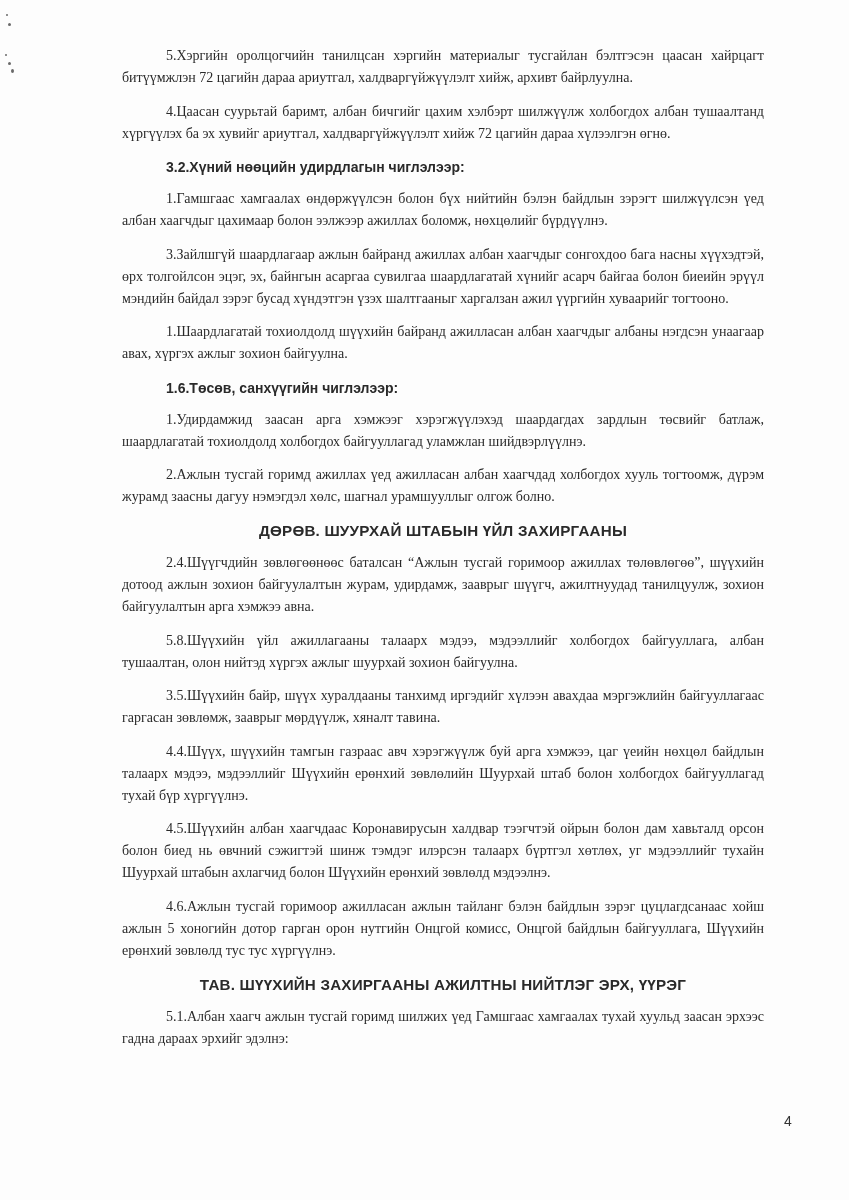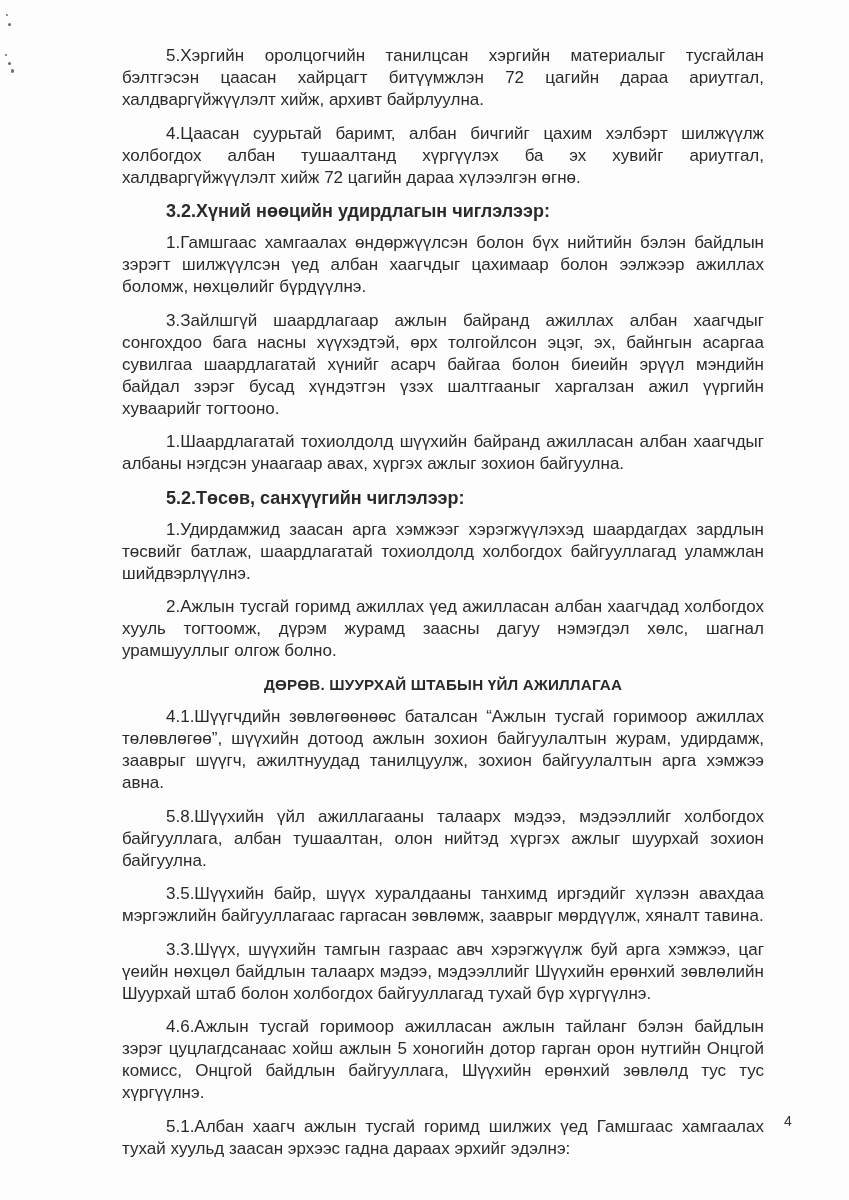--- a/index.html
+++ b/index.html
@@ -19,28 +19,29 @@
   .specks { position: absolute; left: 4px; top: 14px; width: 12px; height: 70px; }
   .speck { position: absolute; background: #6a6a6a; border-radius: 50%; }
   .content {
     position: absolute;
     left: 122px;
     width: 642px;
     top: 45px;
   }
   p.para {
     margin: 0 0 11.5px 0;
-    font-size: 17px;
+    font-size: 14px;
     line-height: 22px;
     text-align: justify;
     text-indent: 44px;
+    font-family: Liberation Serif, serif;
   }
   h3.subhead {
     margin: 0 0 10px 0;
-    font-size: 18px;
+    font-size: 14px;
     line-height: 22px;
     font-weight: bold;
     text-indent: 44px;
   }
   h2.section {
     margin: 12px 0 10px 0;
     font-size: 15.2px;
     line-height: 22px;
     font-weight: bold;
     text-align: center;
@@ -66,26 +67,28 @@
     <div class="speck" style="left:7px;top:55px;width:3px;height:4px;"></div>
   </div>
 
   <div class="content" id="content">
     <p class="para">5.Хэргийн оролцогчийн танилцсан хэргийн материалыг тусгайлан бэлтгэсэн цаасан хайрцагт битүүмжлэн 72 цагийн дараа ариутгал, халдваргүйжүүлэлт хийж, архивт байрлуулна.</p>
     <p class="para">4.Цаасан суурьтай баримт, албан бичгийг цахим хэлбэрт шилжүүлж холбогдох албан тушаалтанд хүргүүлэх ба эх хувийг ариутгал, халдваргүйжүүлэлт хийж 72 цагийн дараа хүлээлгэн өгнө.</p>
     <h3 class="subhead">3.2.Хүний нөөцийн удирдлагын чиглэлээр:</h3>
     <p class="para">1.Гамшгаас хамгаалах өндөржүүлсэн болон бүх нийтийн бэлэн байдлын зэрэгт шилжүүлсэн үед албан хаагчдыг цахимаар болон ээлжээр ажиллах боломж, нөхцөлийг бүрдүүлнэ.</p>
     <p class="para">3.Зайлшгүй шаардлагаар ажлын байранд ажиллах албан хаагчдыг сонгохдоо бага насны хүүхэдтэй, өрх толгойлсон эцэг, эх, байнгын асаргаа сувилгаа шаардлагатай хүнийг асарч байгаа болон биеийн эрүүл мэндийн байдал зэрэг бусад хүндэтгэн үзэх шалтгааныг харгалзан ажил үүргийн хуваарийг тогтооно.</p>
     <p class="para">1.Шаардлагатай тохиолдолд шүүхийн байранд ажилласан албан хаагчдыг албаны нэгдсэн унаагаар авах, хүргэх ажлыг зохион байгуулна.</p>
-    <h3 class="subhead">5.2.Төсөв, санхүүгийн чиглэлээр:</h3>
+    <h3 class="subhead">1.6.Төсөв, санхүүгийн чиглэлээр:</h3>
     <p class="para">1.Удирдамжид заасан арга хэмжээг хэрэгжүүлэхэд шаардагдах зардлын төсвийг батлаж, шаардлагатай тохиолдолд холбогдох байгууллагад уламжлан шийдвэрлүүлнэ.</p>
     <p class="para">2.Ажлын тусгай горимд ажиллах үед ажилласан албан хаагчдад холбогдох хууль тогтоомж, дүрэм журамд заасны дагуу нэмэгдэл хөлс, шагнал урамшууллыг олгож болно.</p>
-    <h2 class="section">ДӨРӨВ. ШУУРХАЙ ШТАБЫН ҮЙЛ АЖИЛЛАГАА</h2>
-    <p class="para">4.1.Шүүгчдийн зөвлөгөөнөөс баталсан “Ажлын тусгай горимоор ажиллах төлөвлөгөө”,  шүүхийн дотоод ажлын зохион байгуулалтын журам, удирдамж, зааврыг шүүгч, ажилтнуудад танилцуулж, зохион байгуулалтын арга хэмжээ авна.</p>
+    <h2 class="section">ДӨРӨВ. ШУУРХАЙ ШТАБЫН ҮЙЛ ЗАХИРГААНЫ</h2>
+    <p class="para">2.4.Шүүгчдийн зөвлөгөөнөөс баталсан “Ажлын тусгай горимоор ажиллах төлөвлөгөө”,  шүүхийн дотоод ажлын зохион байгуулалтын журам, удирдамж, зааврыг шүүгч, ажилтнуудад танилцуулж, зохион байгуулалтын арга хэмжээ авна.</p>
     <p class="para">5.8.Шүүхийн үйл ажиллагааны талаарх мэдээ, мэдээллийг холбогдох байгууллага, албан тушаалтан, олон нийтэд хүргэх ажлыг шуурхай зохион байгуулна.</p>
     <p class="para">3.5.Шүүхийн байр, шүүх хуралдааны танхимд иргэдийг хүлээн авахдаа мэргэжлийн байгууллагаас гаргасан зөвлөмж, зааврыг мөрдүүлж, хяналт тавина.</p>
-    <p class="para">3.3.Шүүх, шүүхийн тамгын газраас авч хэрэгжүүлж буй арга хэмжээ, цаг үеийн нөхцөл байдлын талаарх мэдээ, мэдээллийг Шүүхийн ерөнхий зөвлөлийн Шуурхай штаб болон холбогдох байгууллагад тухай бүр хүргүүлнэ.</p>
+    <p class="para">4.4.Шүүх, шүүхийн тамгын газраас авч хэрэгжүүлж буй арга хэмжээ, цаг үеийн нөхцөл байдлын талаарх мэдээ, мэдээллийг Шүүхийн ерөнхий зөвлөлийн Шуурхай штаб болон холбогдох байгууллагад тухай бүр хүргүүлнэ.</p>
+    <p class="para">4.5.Шүүхийн албан хаагчдаас Коронавирусын халдвар тээгчтэй ойрын болон дам хавьталд орсон болон биед нь өвчний сэжигтэй шинж тэмдэг илэрсэн талаарх бүртгэл хөтлөх, уг мэдээллийг тухайн Шуурхай штабын ахлагчид болон Шүүхийн ерөнхий зөвлөлд мэдээлнэ.</p>
     <p class="para">4.6.Ажлын тусгай горимоор ажилласан ажлын тайланг бэлэн байдлын зэрэг цуцлагдсанаас хойш ажлын 5 хоногийн дотор гарган орон нутгийн Онцгой комисс, Онцгой байдлын байгууллага, Шүүхийн ерөнхий зөвлөлд тус тус хүргүүлнэ.</p>
+    <h2 class="section">ТАВ. ШҮҮХИЙН ЗАХИРГААНЫ АЖИЛТНЫ НИЙТЛЭГ ЭРХ, ҮҮРЭГ</h2>
     <p class="para">5.1.Албан хаагч ажлын тусгай горимд шилжих үед Гамшгаас хамгаалах тухай хуульд заасан эрхээс гадна дараах эрхийг эдэлнэ:</p>
   </div>
 
   <div class="page-number">4</div>
 </div>
 
 </body></html>

